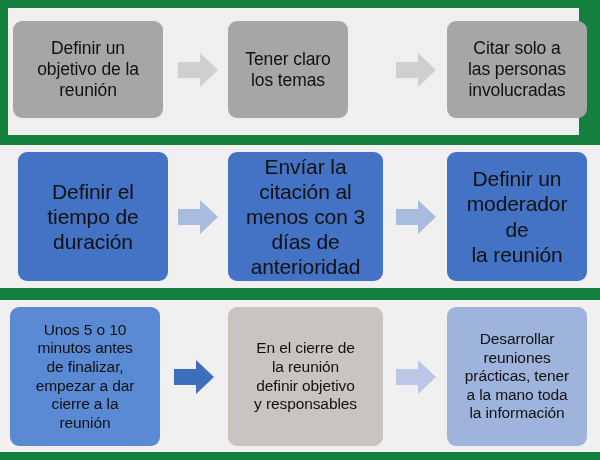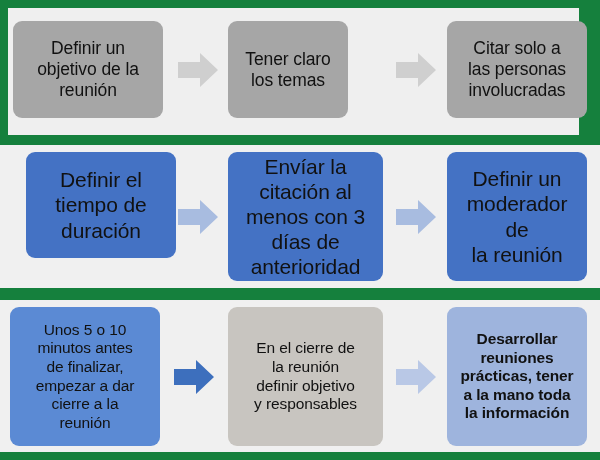--- a/index.html
+++ b/index.html
@@ -63,29 +63,29 @@
   }
 
   
   .r1 { font-size: 17.5px; }
   .n-r1-a { left: 13px;  top: 21px; width: 150px; height: 97px; background: #a6a6a6; }
   .n-r1-b { left: 228px; top: 21px; width: 120px; height: 97px; background: #a6a6a6; }
   .n-r1-c { left: 447px; top: 21px; width: 140px; height: 97px; background: #a6a6a6; }
 
   
   .r2 { font-size: 21px; }
-  .n-r2-a { left: 26px;  top: 152px; width: 150px; height: 106px; background: #4472c4; }
+  .n-r2-a { left: 18px;  top: 152px; width: 150px; height: 129px; background: #4472c4; }
   .n-r2-b { left: 228px; top: 152px; width: 155px; height: 129px; background: #4472c4; }
   .n-r2-c { left: 447px; top: 152px; width: 140px; height: 129px; background: #4472c4; }
 
   
   .r3 { font-size: 15.5px; }
   .n-r3-a { left: 10px;  top: 307px; width: 150px; height: 139px; background: #5b8ad4; }
   .n-r3-b { left: 228px; top: 307px; width: 155px; height: 139px; background: #c8c5c0; }
-  .n-r3-c { left: 447px; top: 307px; width: 140px; height: 139px; background: #9eb4dd; font-weight: bold; }
+  .n-r3-c { left: 447px; top: 307px; width: 140px; height: 139px; background: #9eb4dd; }
 
   
   .arrow {
     position: absolute;
     width: 44px;
     height: 40px;
   }
   .arrow svg { display: block; width: 100%; height: 100%; }
 
   .a-r1-1 { left: 176px; top: 50px; }

